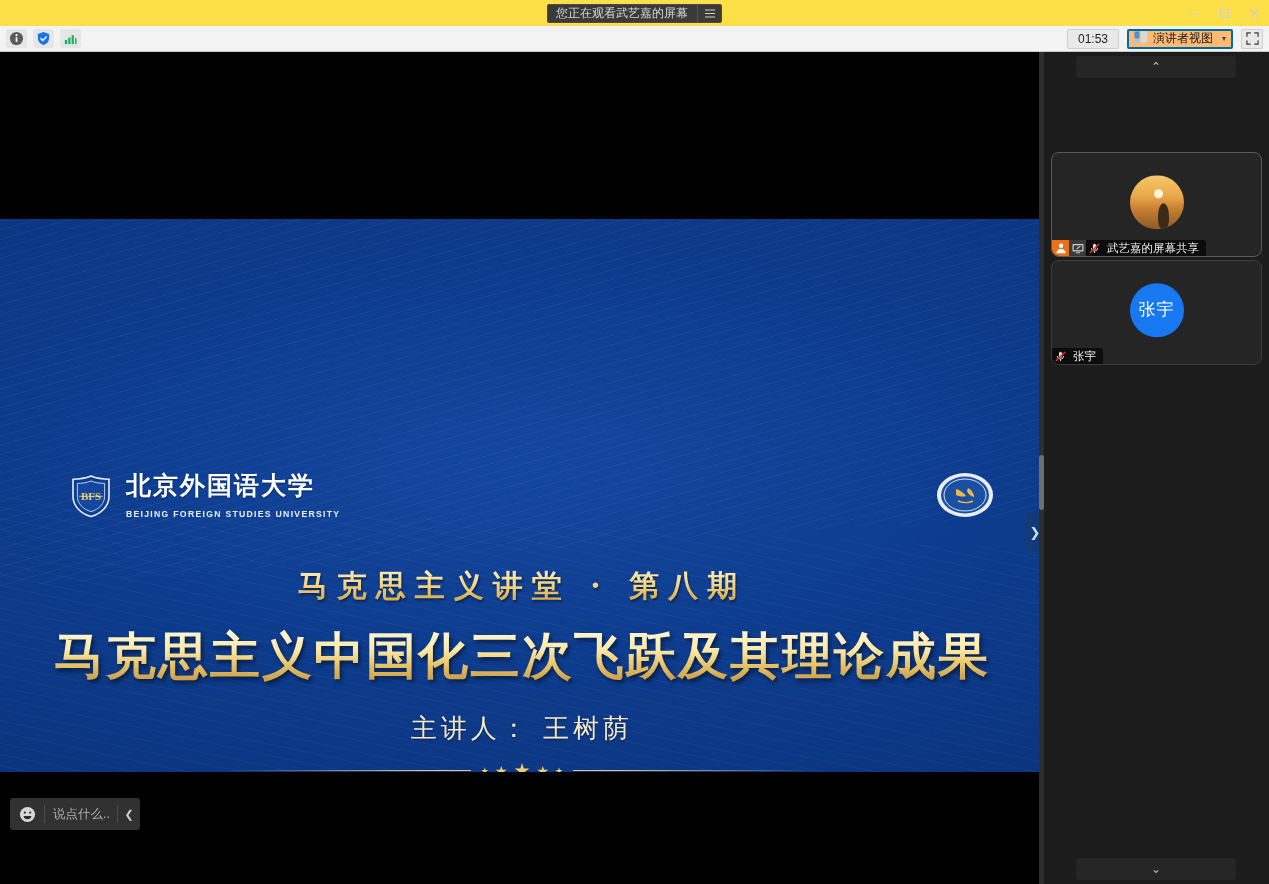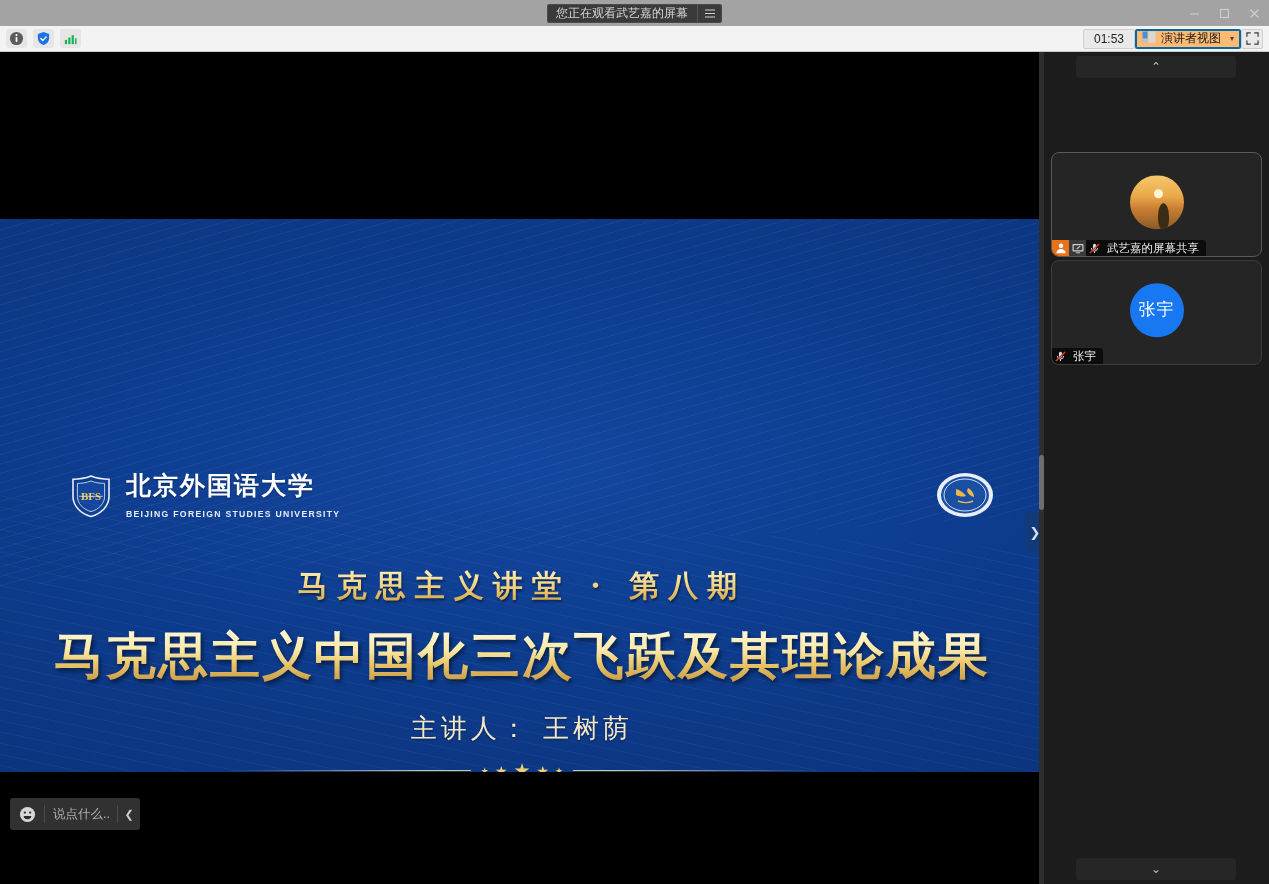--- a/index.html
+++ b/index.html
@@ -7,21 +7,21 @@
     width: 1269px; height: 884px;
     background: #000;
     font-family: "Liberation Sans", "DejaVu Sans", sans-serif;
     overflow: hidden;
   }
   #app { position: relative; width: 1269px; height: 884px; background: #111; }
 
   
   .titlebar {
     position: absolute; left: 0; top: 0; width: 1269px; height: 26px;
-    background: #a3a3a3; display: flex; align-items: center; justify-content: center;
+    background: #fde047; display: flex; align-items: center; justify-content: center;
   }
   .share-pill {
     display: flex; align-items: center; gap: 0;
     background: #3a3a3a; border-radius: 3px; height: 19px;
     box-shadow: 0 0 0 1px #4a4a4a inset;
   }
   .share-pill .txt {
     color: #d8d8d8; font-size: 12px; padding: 0 9px; line-height: 19px;
     white-space: nowrap;
   }
@@ -40,21 +40,21 @@
   .toolbar {
     position: absolute; left: 0; top: 26px; width: 1269px; height: 26px;
     background: #f3f3f3; border-bottom: 1px solid #c9c9c9;
     display: flex; align-items: center; padding: 0 6px;
   }
   .tb-ico {
     width: 21px; height: 19px; margin-right: 6px;
     display: flex; align-items: center; justify-content: center;
     background: #e6e6e6; border-radius: 3px;
   }
-  .tb-right { margin-left: auto; display: flex; align-items: flex-start; }
+  .tb-right { margin-left: auto; display: flex; align-items: flex-start; gap: 8px; }
   .timer {
     background: #e9e9e9; border: 1px solid #cfcfcf; border-radius: 2px;
     font-size: 12px; color: #222; padding: 1px 10px; line-height: 16px;
     font-family: "Liberation Sans", sans-serif;
   }
   .viewsel {
     display: flex; align-items: center; gap: 5px;
     background: #fdba74; border: 2px solid #0369a1; border-radius: 2px;
     padding: 1px 5px; height: 20px; color: #1a1a1a; font-size: 12px; font-family: Liberation Serif, serif;
   }

